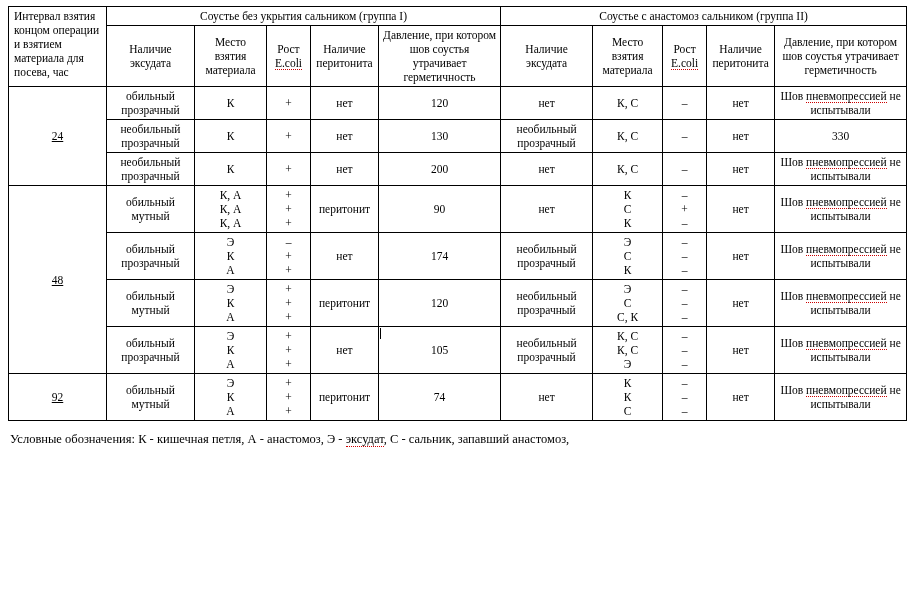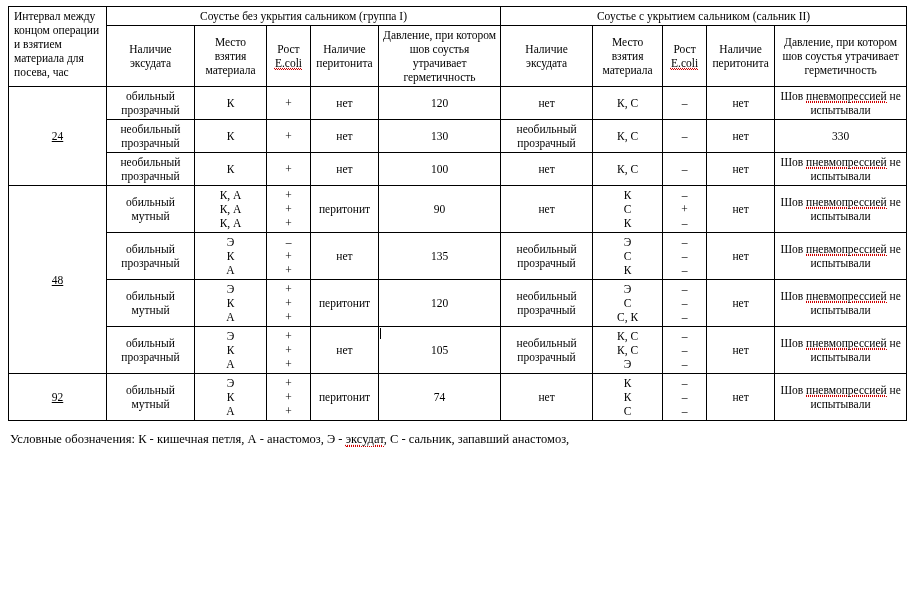--- a/index.html
+++ b/index.html
@@ -56,21 +56,20 @@
   }
   .multi {
     white-space: pre-line;
     line-height: 1.35;
   }
   .bold {
     font-weight: bold;
   }
   .spell {
     border-bottom: 1px dotted #cc0000;
-    text-decoration: underline;
     text-decoration-style: dotted;
     text-decoration-color: #cc0000;
   }
   .legend {
     margin-top: 9px;
     font-size: 12.5px;
     line-height: 1.45;
     padding-left: 2px;
   }
   .legend div {
@@ -104,23 +103,23 @@
       <col style="width:122px">
       <col style="width:92px">
       <col style="width:70px">
       <col style="width:44px">
       <col style="width:68px">
       <col style="width:132px">
     </colgroup>
 
     <thead>
       <tr>
-        <td rowspan="2" class="col-head first">Интервал между концом операции и взятием материала для посева, час</td>
+        <td rowspan="2" class="col-head first">Интервал взятия концом операции и взятием материала для посева, час</td>
         <td colspan="5" class="grp-head">Соустье без укрытия сальником (группа I)</td>
-        <td colspan="5" class="grp-head">Соустье с укрытием сальником (сальник II)</td>
+        <td colspan="5" class="grp-head">Соустье с анастомоз сальником (группа II)</td>
       </tr>
       <tr>
         <td class="col-head">Наличие эксудата</td>
         <td class="col-head">Место взятия материала</td>
         <td class="col-head">Рост <span class="spell">E.coli</span></td>
         <td class="col-head">Наличие перитонита</td>
         <td class="col-head">Давление, при котором шов соустья утрачивает герметичность</td>
         <td class="col-head">Наличие эксудата</td>
         <td class="col-head">Место взятия материала</td>
         <td class="col-head">Рост <span class="spell">E.coli</span></td>
@@ -153,21 +152,21 @@
           <td class="multi">К, С</td>
           <td class="multi">–</td>
           <td class="multi">нет</td>
           <td class="multi">330</td>
         </tr>
         <tr>
           <td class="multi">необильный<br>прозрачный</td>
           <td class="multi">К</td>
           <td class="multi">+</td>
           <td class="multi">нет</td>
-          <td class="multi">100</td>
+          <td class="multi">200</td>
           <td class="multi">нет</td>
           <td class="multi">К, С</td>
           <td class="multi">–</td>
           <td class="multi">нет</td>
           <td class="multi">Шов <span class="spell">пневмопрессией</span> не испытывали</td>
         </tr>
         <tr>
           <td rowspan="4" class="interval-cell">48</td>
           <td class="multi">обильный<br>мутный</td>
           <td class="multi">К, А<br>К, А<br>К, А</td>
@@ -178,21 +177,21 @@
           <td class="multi">К<br>С<br>К</td>
           <td class="multi">–<br>+<br>–</td>
           <td class="multi">нет</td>
           <td class="multi">Шов <span class="spell">пневмопрессией</span> не испытывали</td>
         </tr>
         <tr>
           <td class="multi">обильный<br>прозрачный</td>
           <td class="multi">Э<br>К<br>А</td>
           <td class="multi">–<br>+<br>+</td>
           <td class="multi">нет</td>
-          <td class="multi">135</td>
+          <td class="multi">174</td>
           <td class="multi">необильный<br>прозрачный</td>
           <td class="multi">Э<br>С<br>К</td>
           <td class="multi">–<br>–<br>–</td>
           <td class="multi">нет</td>
           <td class="multi">Шов <span class="spell">пневмопрессией</span> не испытывали</td>
         </tr>
         <tr>
           <td class="multi">обильный<br>мутный</td>
           <td class="multi">Э<br>К<br>А</td>
           <td class="multi">+<br>+<br>+</td>

